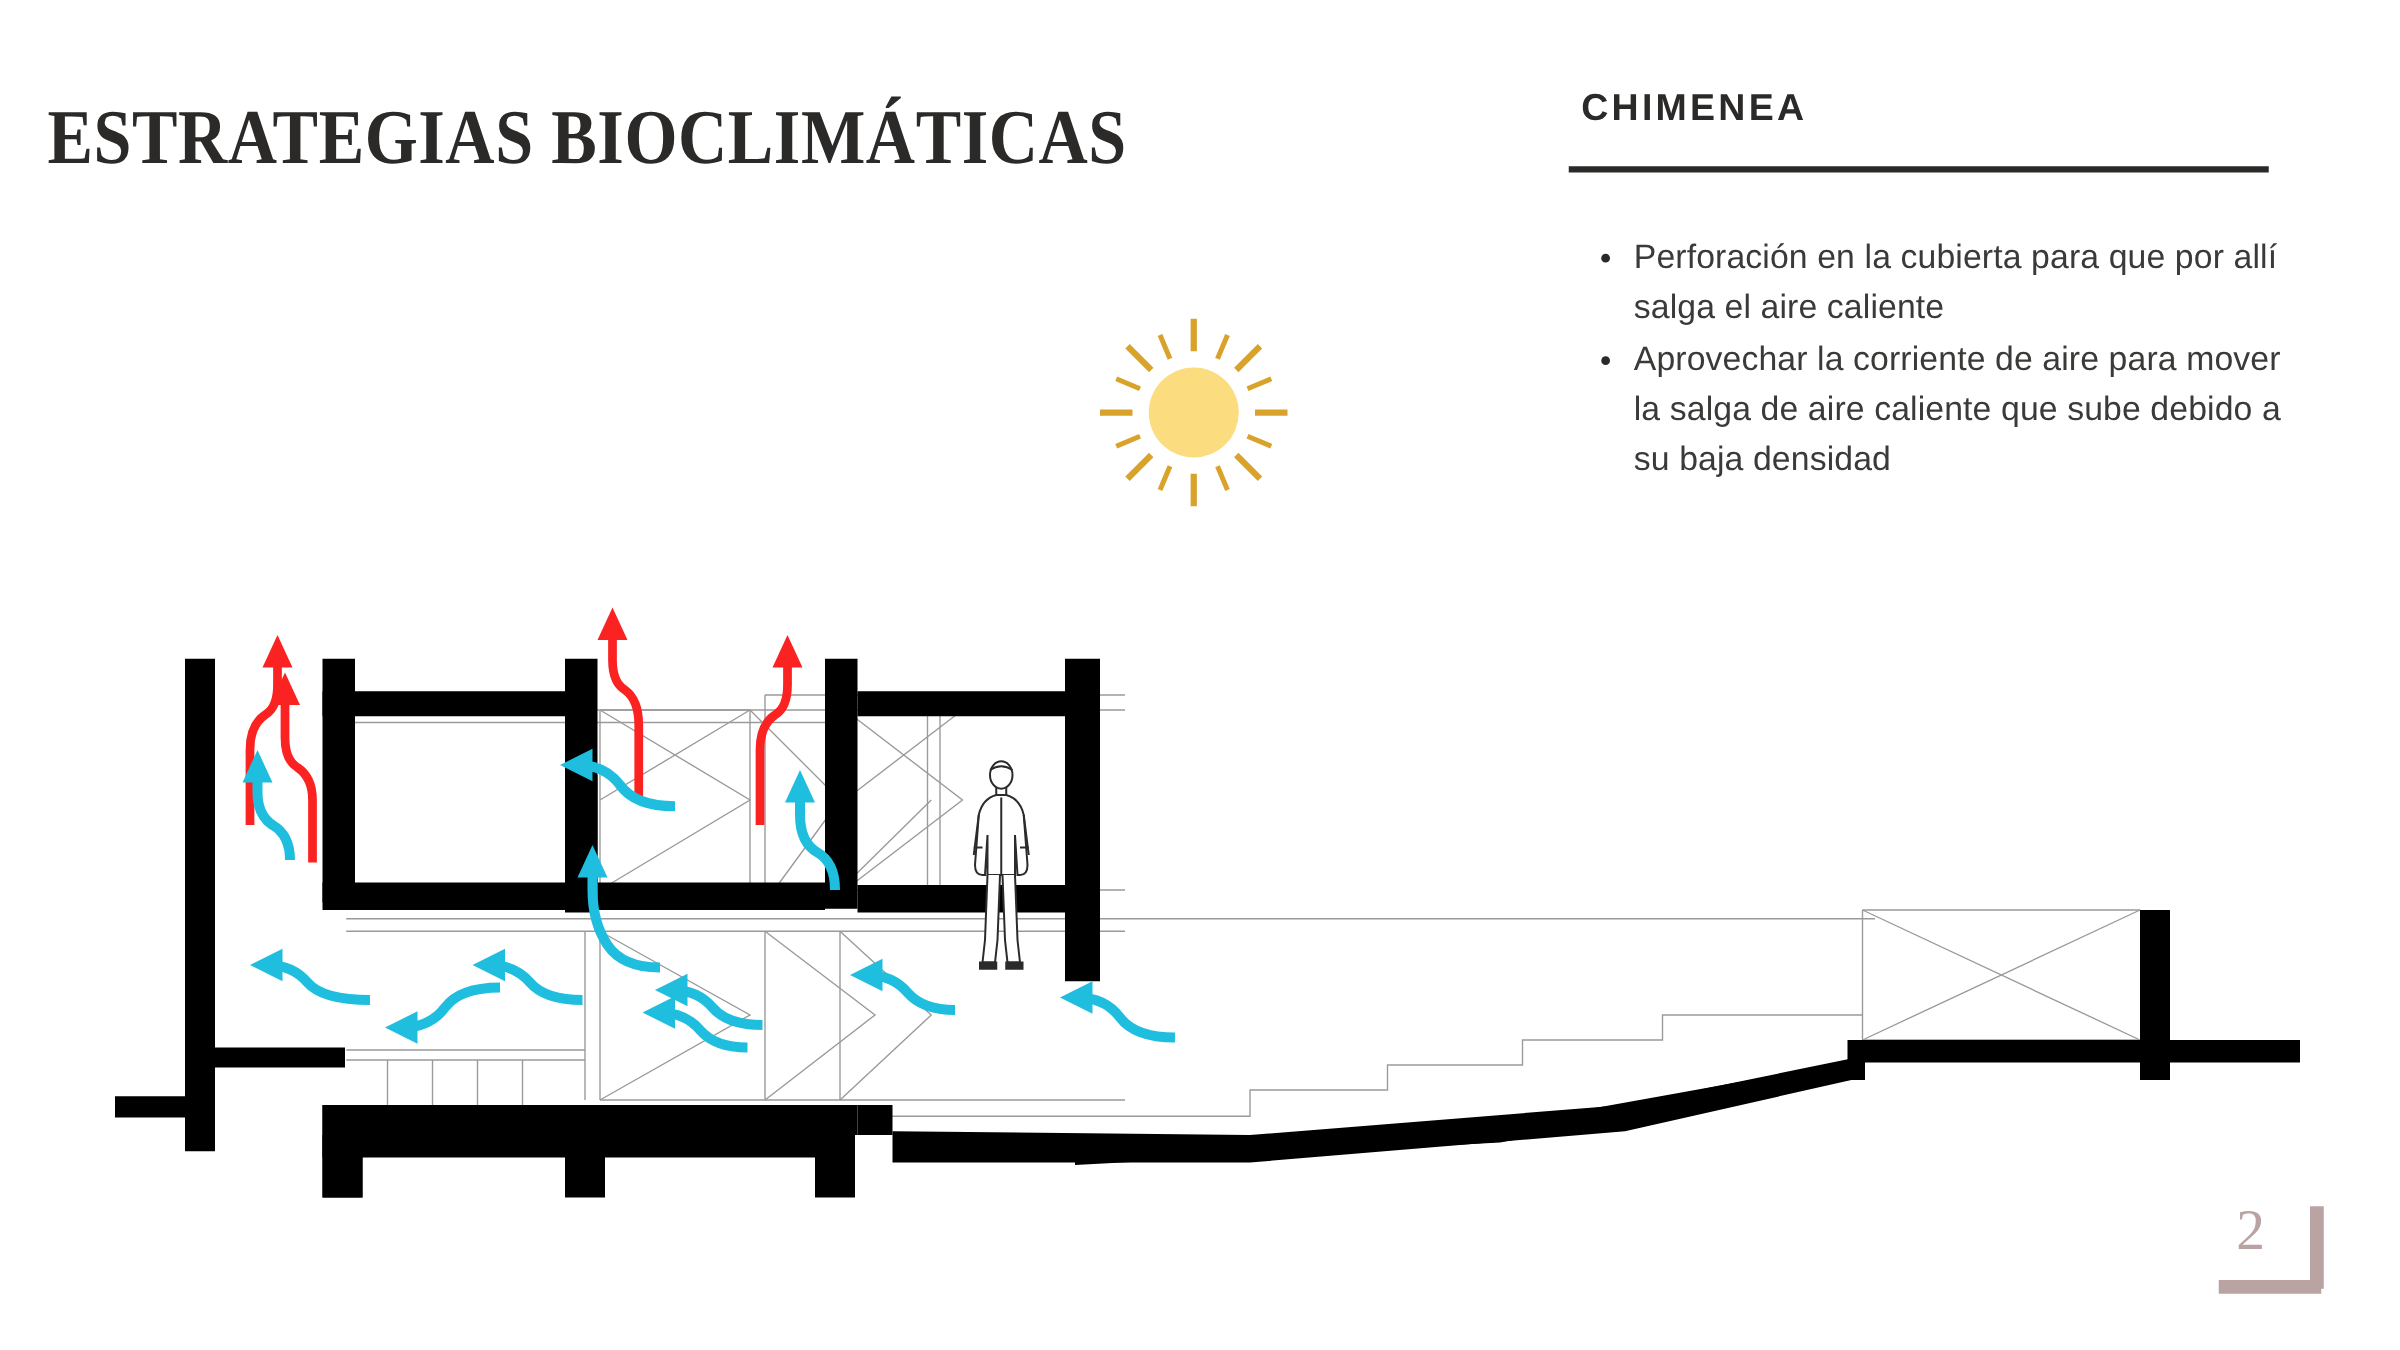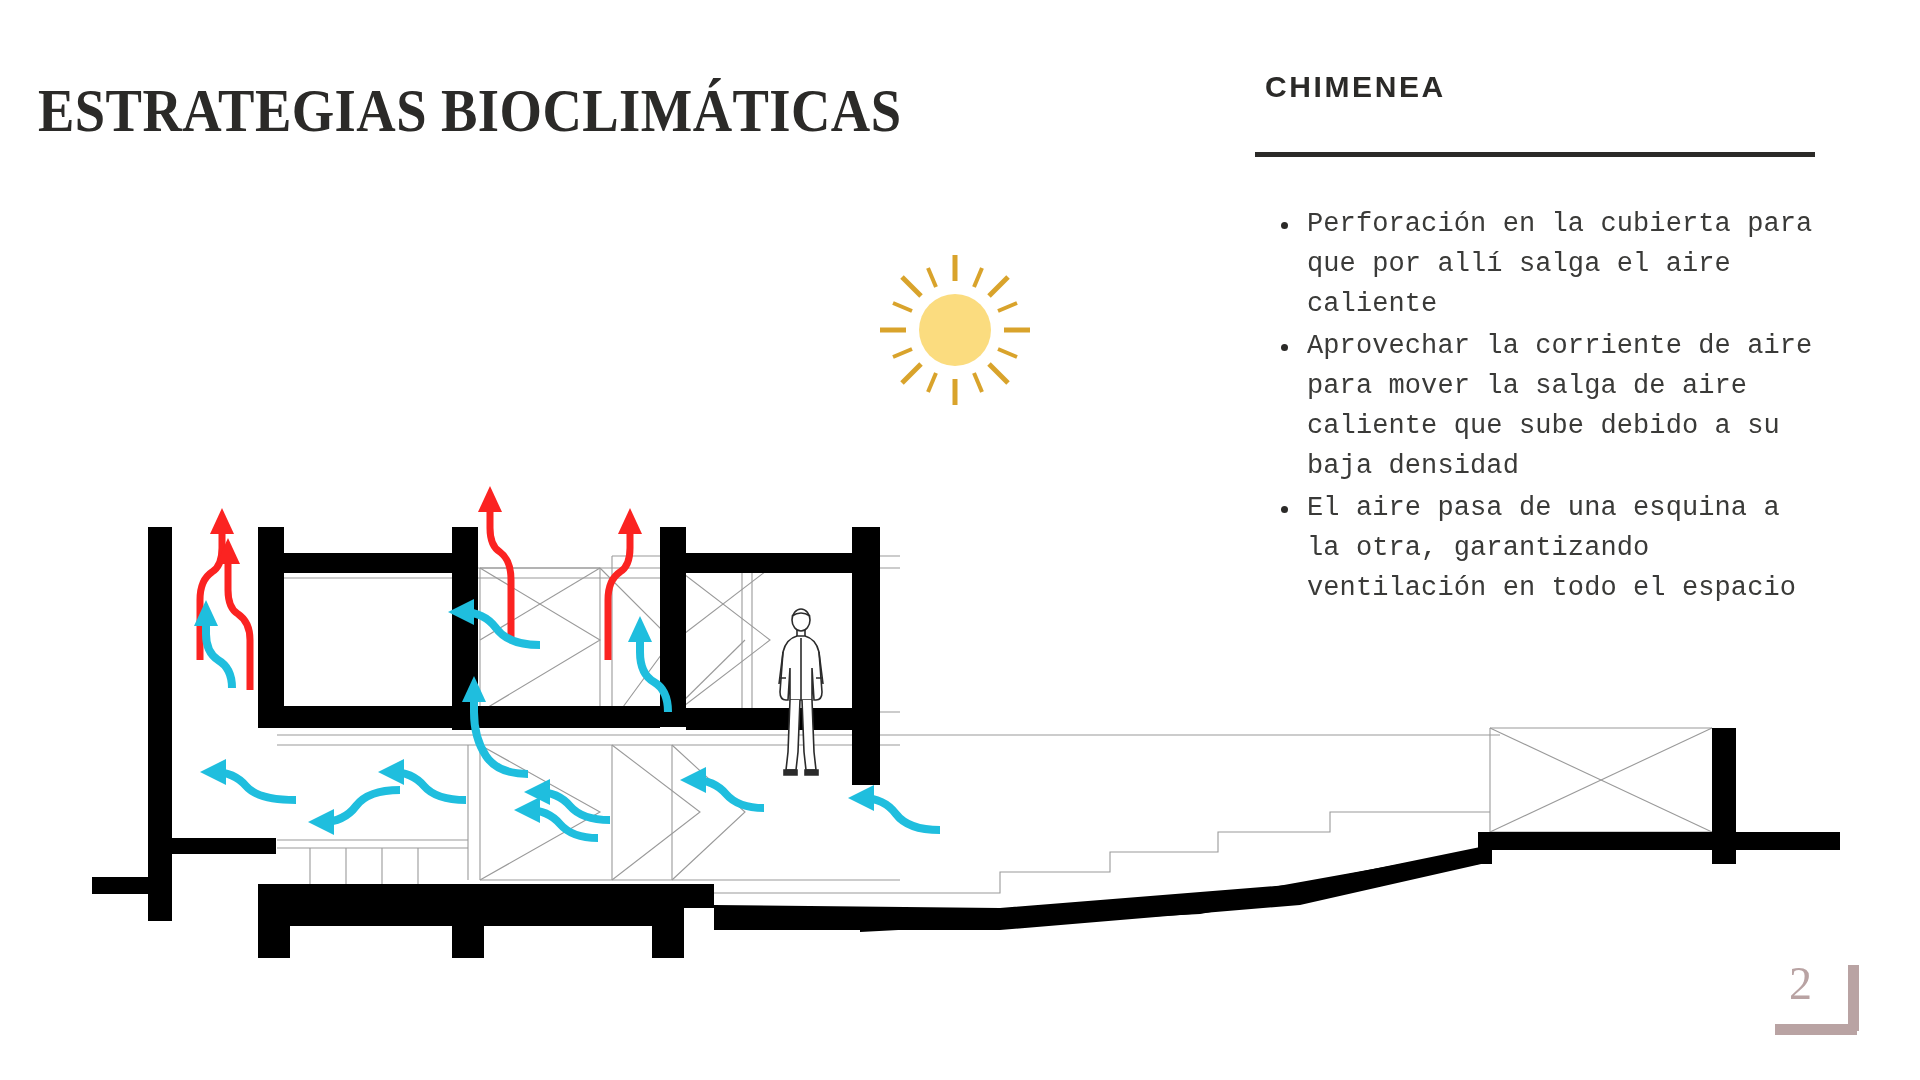--- a/index.html
+++ b/index.html
@@ -46,33 +46,32 @@
     left: 1255px;
     top: 70px;
     width: 570px;
   }
   .panel-heading {
     font-family: "Liberation Sans", sans-serif;
     font-weight: 700;
     font-size: 30px;
     letter-spacing: 2.6px;
     color: #2b2a28;
-    margin: 0 0 48px 10px;
+    margin: 0 0 29px 10px;
   }
   .panel-rule {
     height: 5px;
     background: #2b2a28;
     width: 560px;
     margin: 0 0 48px 0;
   }
   .bullets {
     margin: 0;
     padding: 0 0 0 52px;
     list-style: none;
-    font-family: Liberation Mono, monospace;
   }
   .bullets li {
     position: relative;
     font-size: 27px;
     line-height: 1.48;
     color: #3a3a38;
     margin-bottom: 2px;
     letter-spacing: 0.1px;
   }
   .bullets li::before {
@@ -359,21 +358,20 @@
     </g>
 
   </svg>
 
   <div class="panel">
     <div class="panel-heading">CHIMENEA</div>
     <div class="panel-rule"></div>
     <ul class="bullets">
       <li>Perforación en la cubierta para que por allí salga el aire caliente</li>
       <li>Aprovechar la corriente de aire para mover la salga de aire caliente que sube debido a su baja densidad</li>
-      <li>El aire pasa de una esquina a la otra, garantizando ventilación en todo el espacio</li>
     </ul>
   </div>
 
   <div class="page-badge">
     <div class="vrule"></div>
     <div class="hrule"></div>
     <div class="num">2</div>
   </div>
 
 </div>

